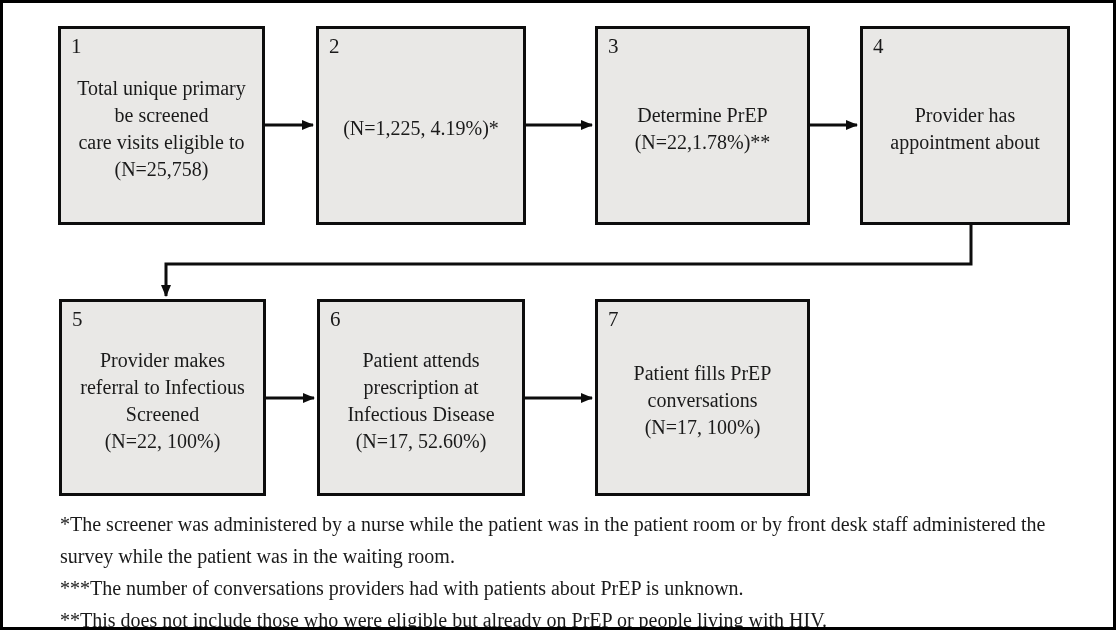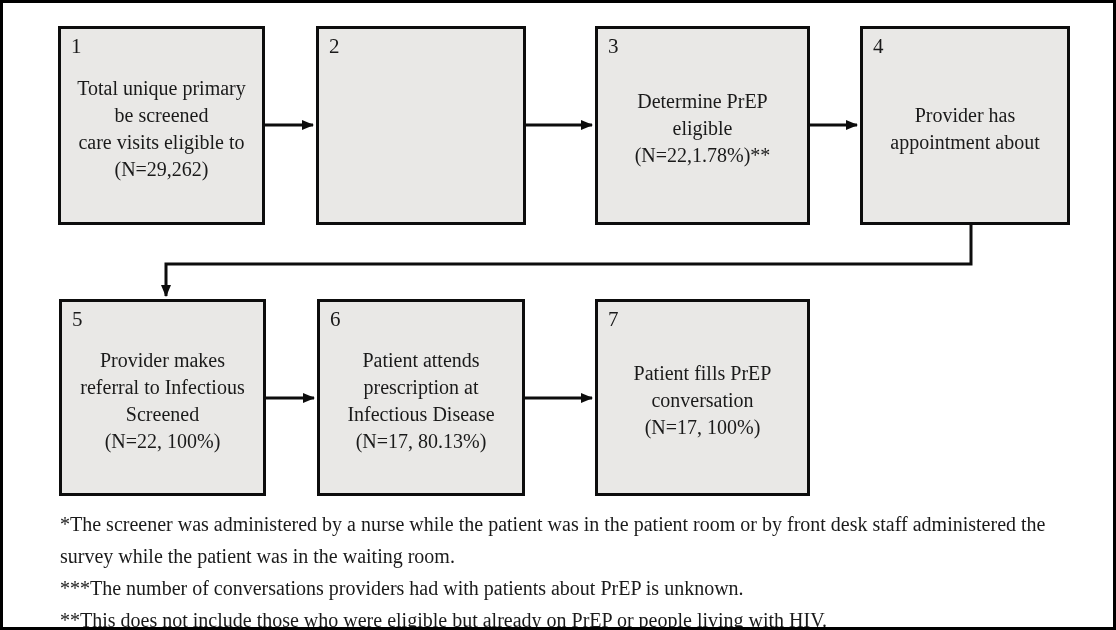--- a/index.html
+++ b/index.html
@@ -84,33 +84,33 @@
     <line x1="263" y1="395" x2="311" y2="395" stroke="#0d0d0d" stroke-width="3" marker-end="url(#ah)"></line>
     <line x1="522" y1="395" x2="589" y2="395" stroke="#0d0d0d" stroke-width="3" marker-end="url(#ah)"></line>
   </svg>
 
   <div id="box1" class="flow-box">
     <span class="box-num">1</span>
     <div class="box-text">
         <div>Total unique primary</div>
         <div>be screened</div>
         <div>care visits eligible to</div>
-        <div>(N=29,262)</div>
+        <div>(N=25,758)</div>
       </div>
   </div>
   <div id="box2" class="flow-box">
     <span class="box-num">2</span>
     <div class="box-text">
+        <div>(N=1,225, 4.19%)*</div>
       </div>
   </div>
   <div id="box3" class="flow-box">
     <span class="box-num">3</span>
     <div class="box-text">
         <div>Determine PrEP</div>
-        <div>eligible</div>
         <div>(N=22,1.78%)**</div>
       </div>
   </div>
   <div id="box4" class="flow-box">
     <span class="box-num">4</span>
     <div class="box-text">
         <div>Provider has</div>
         <div>appointment about</div>
       </div>
   </div>
@@ -122,28 +122,28 @@
         <div>Screened</div>
         <div>(N=22, 100%)</div>
       </div>
   </div>
   <div id="box6" class="flow-box">
     <span class="box-num">6</span>
     <div class="box-text">
         <div>Patient attends</div>
         <div>prescription at</div>
         <div>Infectious Disease</div>
-        <div>(N=17, 80.13%)</div>
+        <div>(N=17, 52.60%)</div>
       </div>
   </div>
   <div id="box7" class="flow-box">
     <span class="box-num">7</span>
     <div class="box-text">
         <div>Patient fills PrEP</div>
-        <div>conversation</div>
+        <div>conversations</div>
         <div>(N=17, 100%)</div>
       </div>
   </div>
 
   <div class="footnotes">
       <div>*The screener was administered by a nurse while the patient was in the patient room or by front desk staff administered the survey while the patient was in the waiting room.</div>
       <div>***The number of conversations providers had with patients about PrEP is unknown.</div>
       <div>**This does not include those who were eligible but already on PrEP or people living with HIV.</div>
     </div>
 

